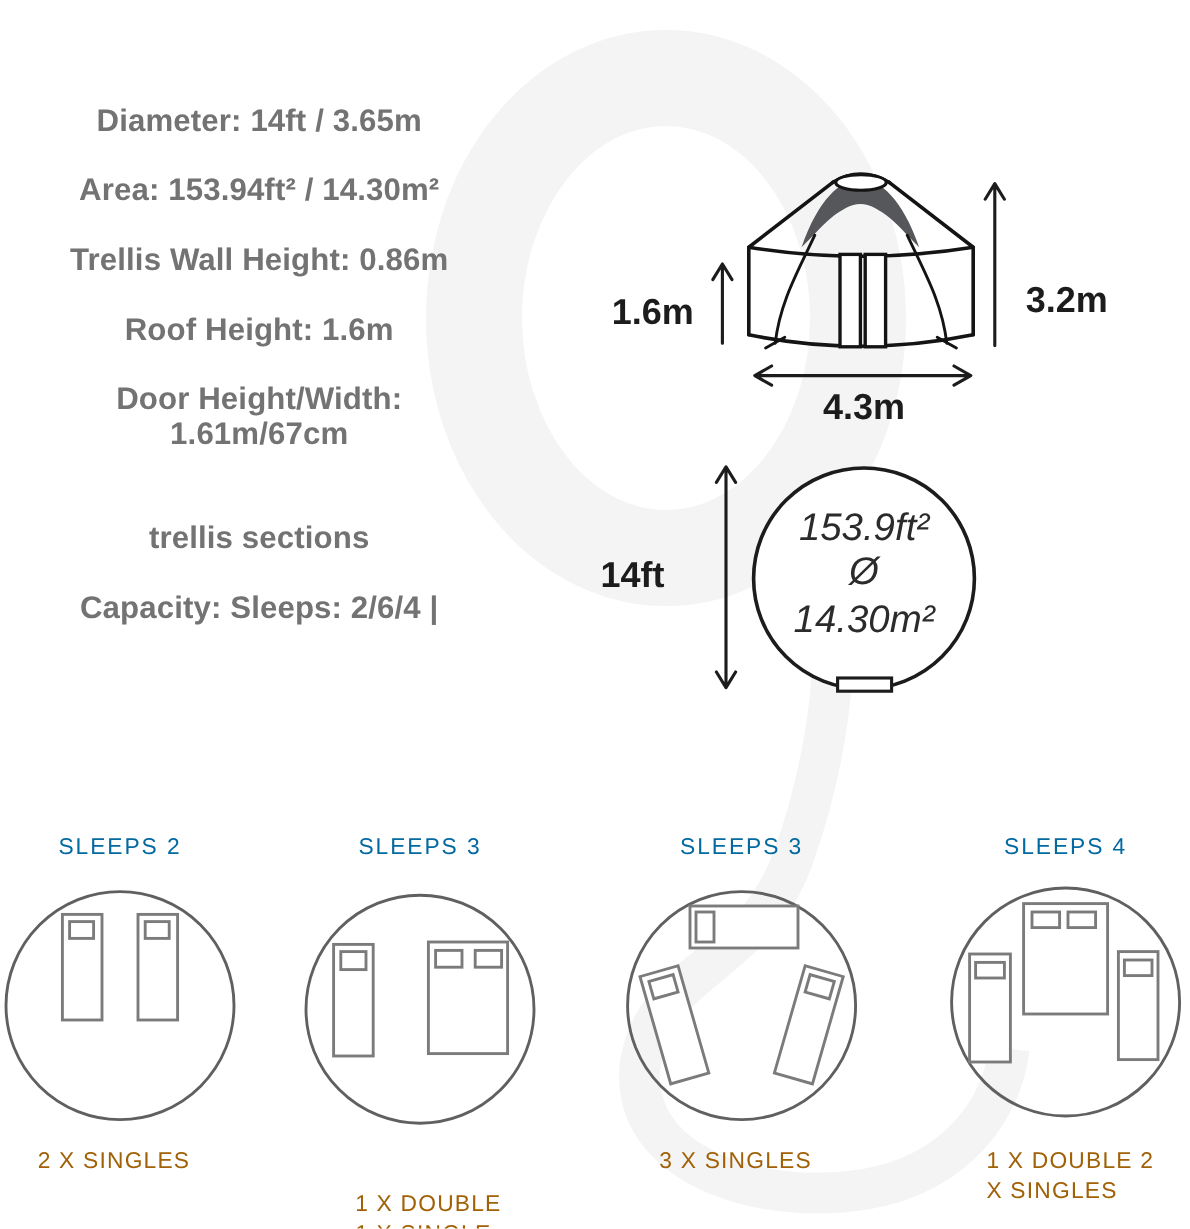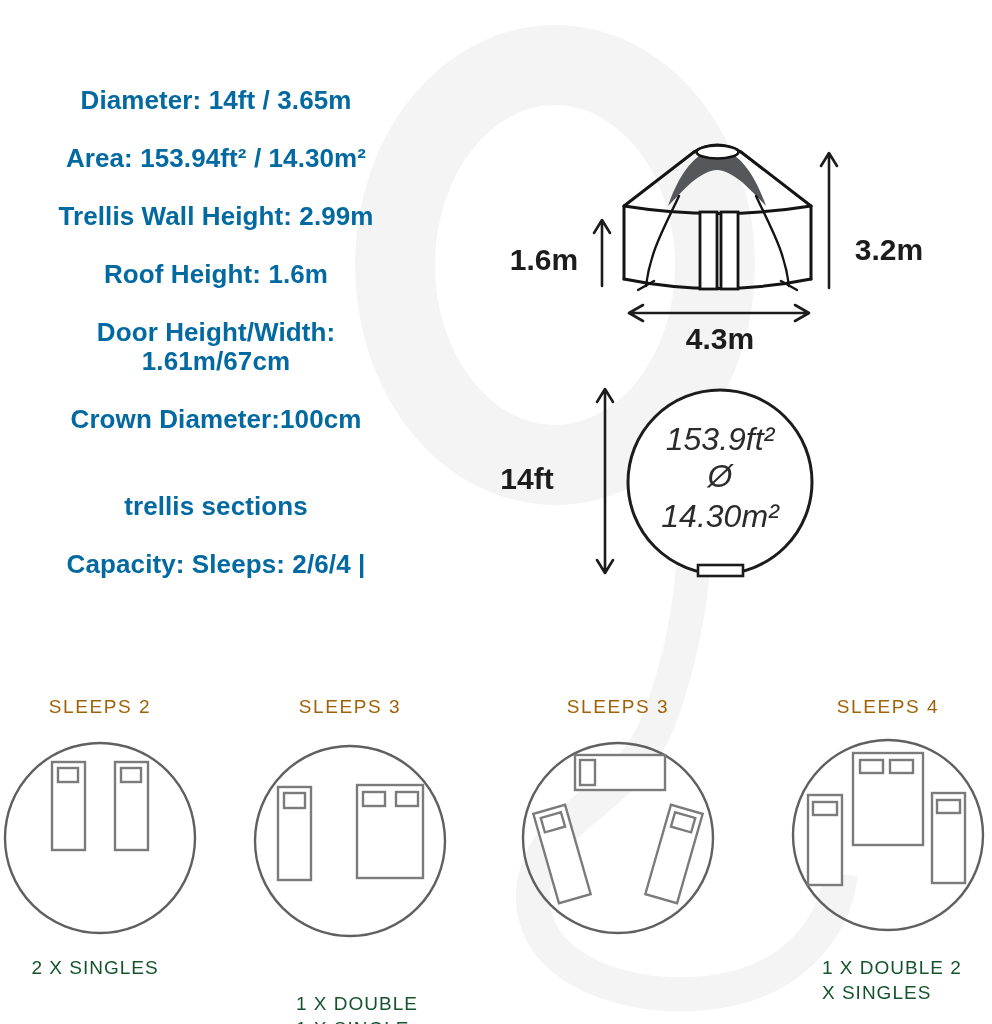--- a/index.html
+++ b/index.html
@@ -13,34 +13,34 @@
   .layer{position:absolute;left:0;top:0;width:992px;height:1024px;}
   svg{display:block;}
   
   .specs{
     position:absolute;left:0;top:86px;width:432px;
     text-align:center;z-index:2;
   }
   .specs p{
     margin:0 0 29px 0;
     font-size:26px;line-height:29px;
-    font-weight:600;color:#0369a1;
+    font-weight:600;color:#737373;
     letter-spacing:.1px;
   }
   
   .plan-title{
     position:absolute;top:696px;width:190px;
     text-align:center;
     font-size:19px;letter-spacing:1.6px;
-    color:#a16207;z-index:2;font-weight:400;
+    color:#0369a1;z-index:2;font-weight:400;
   }
   .plan-caption{
     position:absolute;top:955px;
     font-size:19px;letter-spacing:1px;line-height:25px;
-    color:#14532d;z-index:2;font-weight:400;
+    color:#a16207;z-index:2;font-weight:400;
   }
   .cap-center{text-align:center;width:190px;}
   .cap-left{text-align:left;}
   
   .ink{stroke:#141414;fill:none;stroke-width:3;stroke-linecap:round;stroke-linejoin:round;}
   .ink-thin{stroke:#141414;fill:none;stroke-width:2.4;stroke-linecap:round;}
   .dim{stroke:#1c1c1c;fill:none;stroke-width:2.6;stroke-linecap:round;stroke-linejoin:round;}
   .dim-label{fill:#1c1c1c;font-size:30px;font-weight:600;}
   .circle-label{fill:#2b2b2b;font-size:32px;font-style:italic;font-weight:500;}
   .plan-circle{stroke:#606060;fill:none;stroke-width:2.4;}
@@ -151,38 +151,40 @@
       <rect class="bed" x="808" y="795" width="34" height="90"></rect>
       <rect class="bed" x="813" y="802" width="24" height="13"></rect>
       <rect class="bed" x="932" y="793" width="33" height="90"></rect>
       <rect class="bed" x="937" y="800" width="23" height="13"></rect>
     </g>
   </svg>
 
   <div class="specs">
     <p><span>Diameter: 14ft / 3.65m</span></p>
     <p><span>Area: 153.94ft² / 14.30m²</span></p>
-    <p><span>Trellis Wall Height: 2.99m</span></p>
+    <p><span>Trellis Wall Height: 0.86m</span></p>
     <p><span>Roof Height: 1.6m</span></p>
     <p><span>Door Height/Width:</span><br><span>1.61m/67cm</span></p>
-    <p><span>Crown Diameter:100cm</span></p>
     <p><br><span>trellis sections</span></p>
     <p><span>Capacity: Sleeps: 2/6/4 |</span><br></p>
   </div>
 
   <div class="plan-title" style="left:5px;">SLEEPS 2</div>
   <div class="plan-title" style="left:255px;">SLEEPS 3</div>
   <div class="plan-title" style="left:523px;">SLEEPS 3</div>
   <div class="plan-title" style="left:793px;">SLEEPS 4</div>
 
   <div class="plan-caption cap-center" style="left:0px;">
     <span>2 X SINGLES</span>
   </div>
   <div class="plan-caption cap-left" style="left:296px;width:170px;margin-top:36px;">
     <span>1 X DOUBLE</span><br>
     <span>1 X SINGLE</span>
   </div>
+  <div class="plan-caption cap-center" style="left:518px;">
+    <span>3 X SINGLES</span>
+  </div>
   <div class="plan-caption cap-left" style="left:822px;width:160px;">
     <span>1 X DOUBLE 2</span><br>
     <span>X SINGLES</span>
   </div>
 
 </div>
 
 </body></html>

